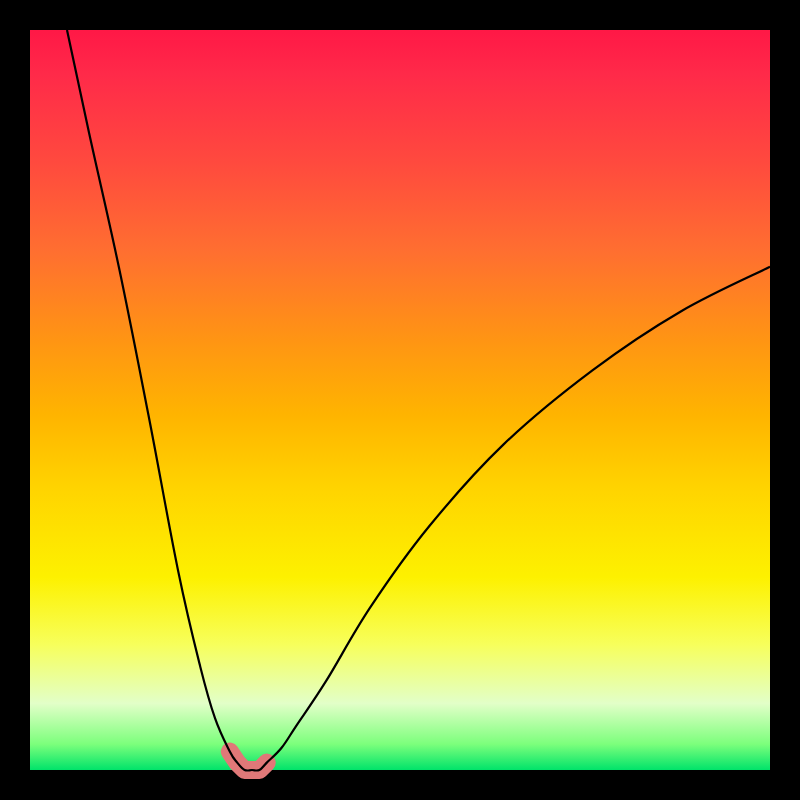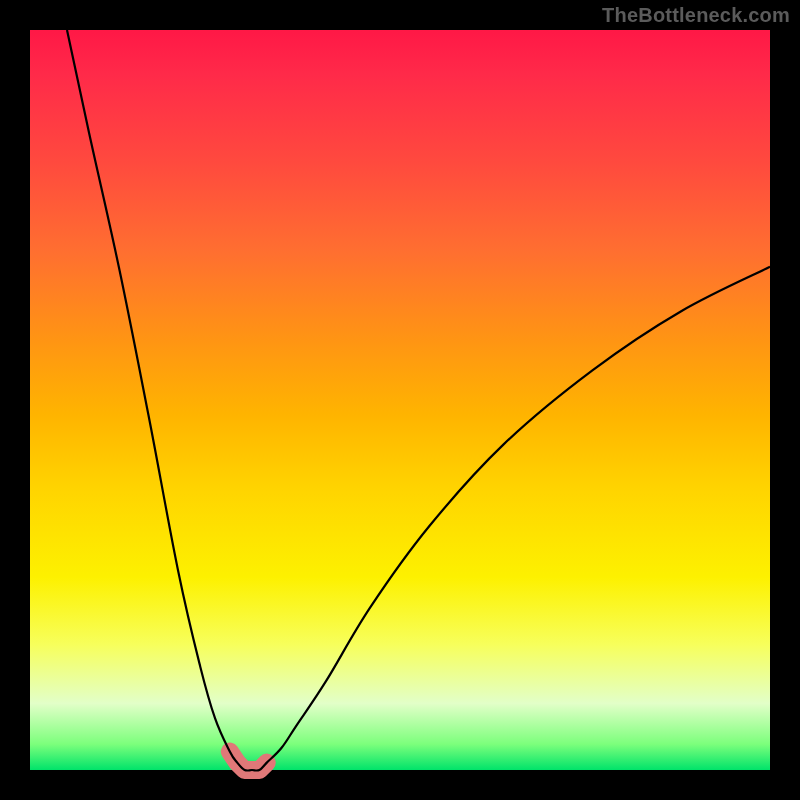--- a/index.html
+++ b/index.html
@@ -66,20 +66,19 @@
     stroke: #e07878;
     stroke-width: 18;
     stroke-linecap: round;
     stroke-linejoin: round;
   }
 </style>
 </head>
 <body>
 
 <div class="frame">
-  <div class="watermark">TheBottleneck.com</div>
   <div class="plot-area">
     <svg class="curve" viewBox="0 0 740 740">
       <path class="pink" d="M 199.8 721.5 L 207.2 732.6 L 214.6 740.0 L 222.0 740.0 L 229.4 740.0 L 236.8 732.6"></path>
       <path class="main" d="M 37.0 0.0 C 41.0 18.6, 49.9 61.0, 59.2 103.6 C 68.5 146.2, 78.1 186.2, 88.8 236.8 C 99.5 287.4, 107.7 330.2, 118.4 384.8 C 129.1 439.4, 138.7 494.9, 148.0 540.2 C 157.3 585.5, 163.5 609.8, 170.2 636.4 C 176.9 663.0, 179.7 672.9, 185.0 688.2 C 190.3 703.5, 195.8 713.5, 199.8 721.5 C 203.8 729.5, 204.5 729.3, 207.2 732.6 C 209.9 735.9, 211.9 738.7, 214.6 740.0 C 217.3 741.3, 219.3 740.0, 222.0 740.0 C 224.7 740.0, 226.7 741.3, 229.4 740.0 C 232.1 738.7, 232.8 736.6, 236.8 732.6 C 240.8 728.6, 246.3 724.5, 251.6 717.8 C 256.9 711.1, 258.4 707.6, 266.4 695.6 C 274.4 683.6, 282.7 672.5, 296.0 651.2 C 309.3 629.9, 321.8 605.2, 340.4 577.2 C 359.0 549.2, 375.6 525.1, 399.6 495.8 C 423.6 466.5, 444.3 442.4, 473.6 414.4 C 502.9 386.4, 530.4 364.4, 562.4 340.4 C 594.4 316.4, 619.2 299.8, 651.2 281.2 C 683.2 262.6, 724.0 244.8, 740.0 236.8"></path>
     </svg>
   </div>
 </div>
 
 </body></html>

